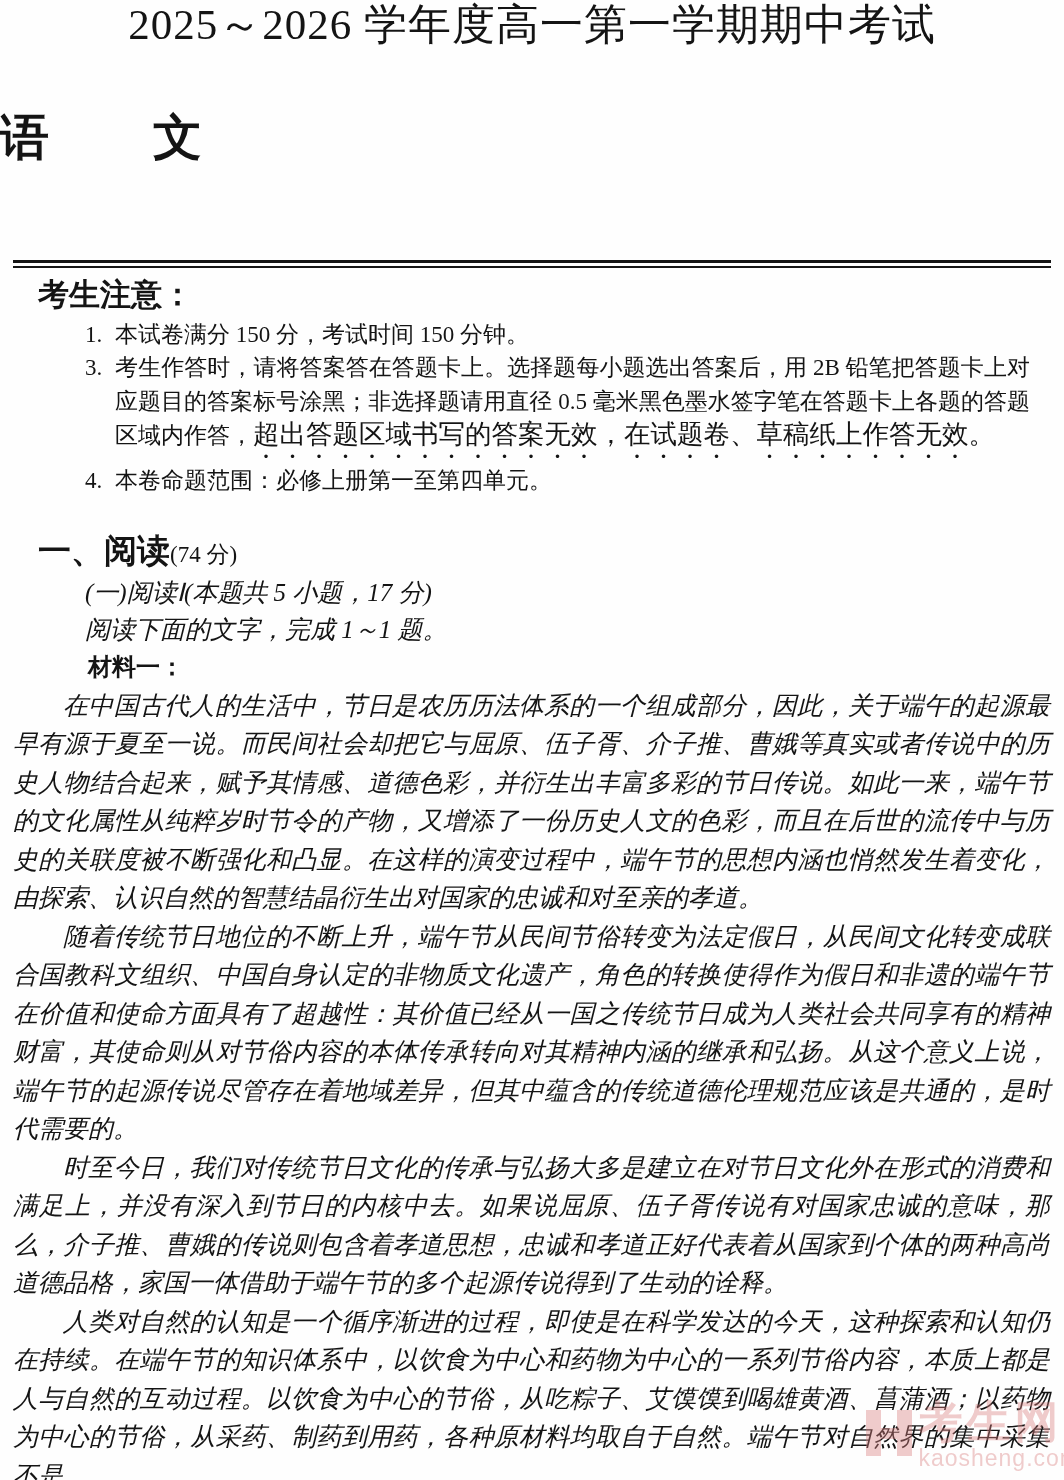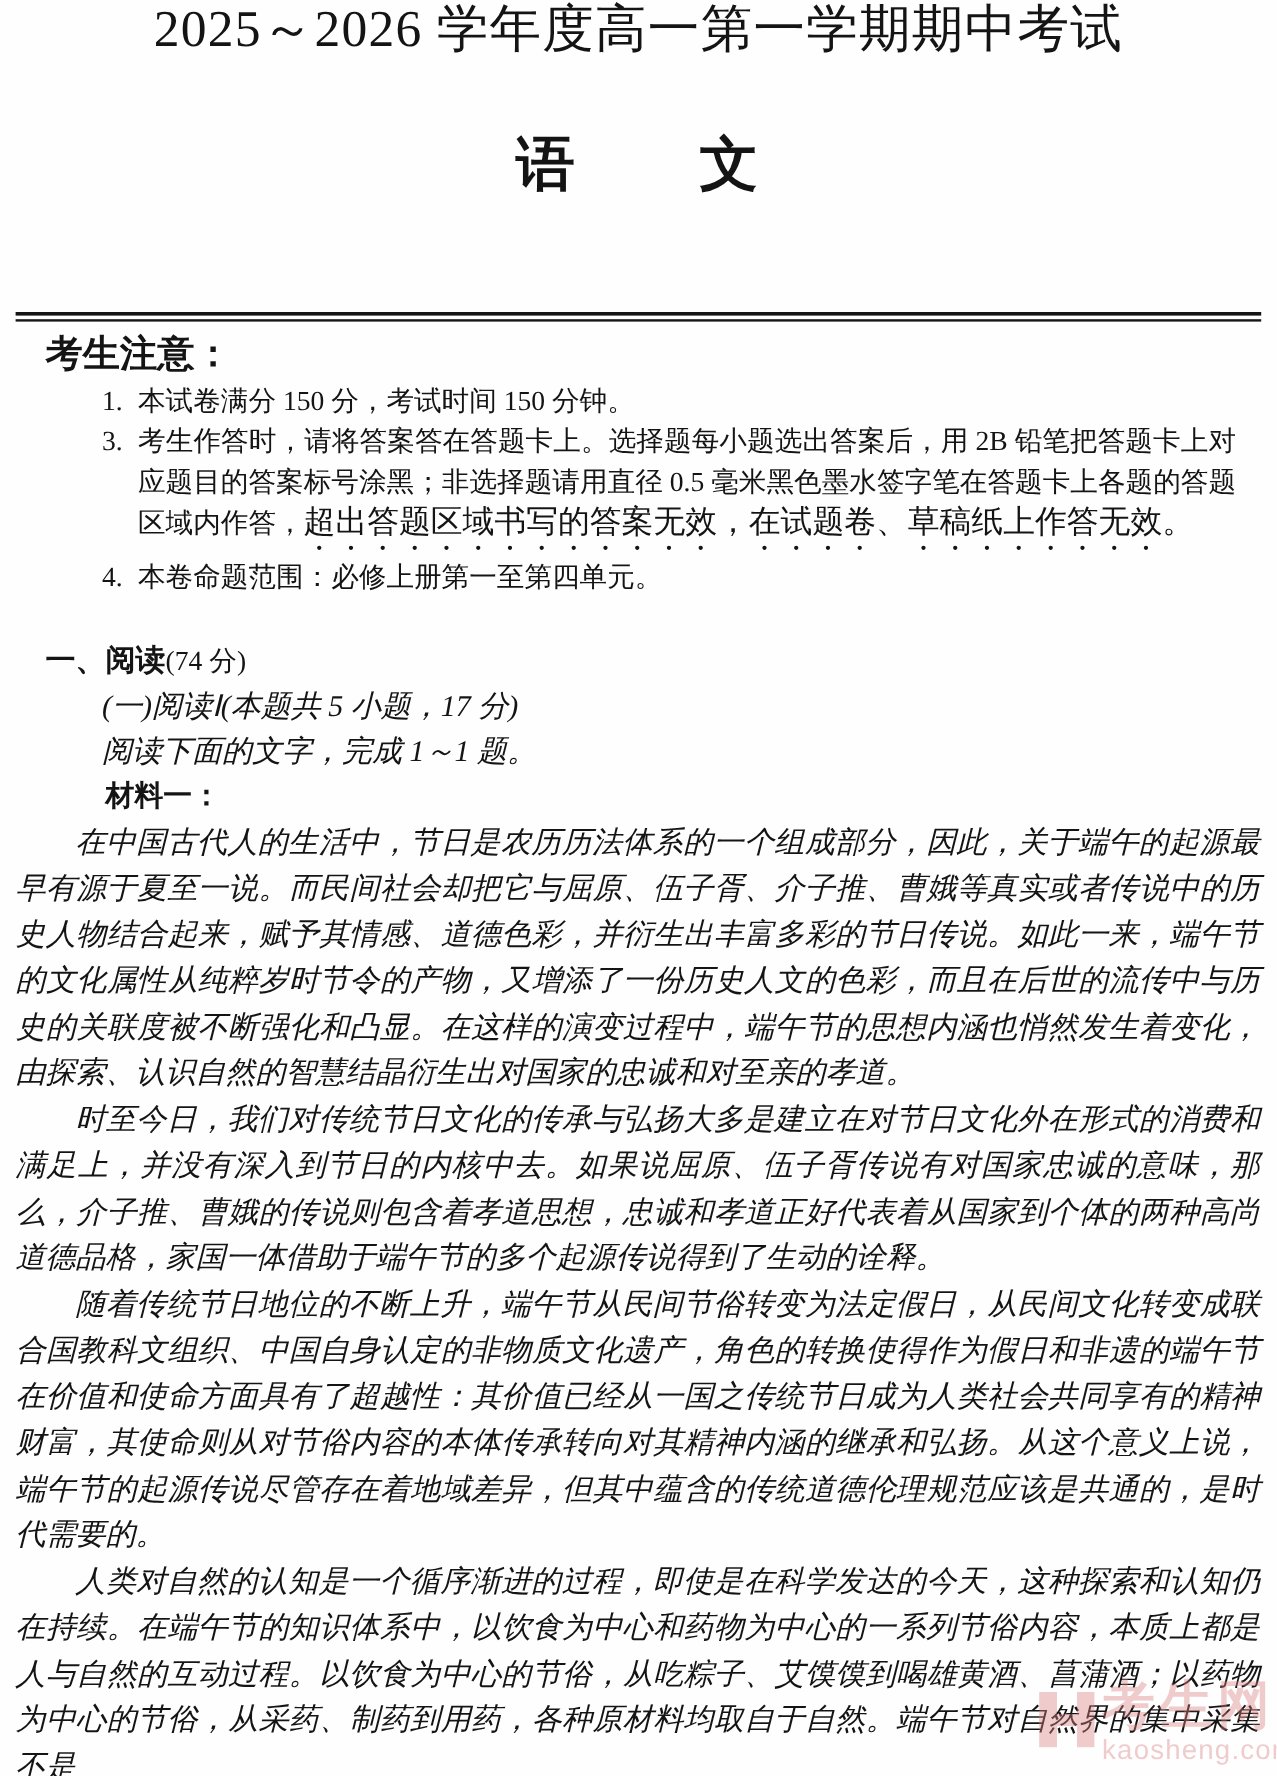--- a/index.html
+++ b/index.html
@@ -14,21 +14,21 @@
   }
   .main-title {
     text-align: center;
     font-size: 43px;
     letter-spacing: 1px;
     line-height: 1.15;
     font-family: "Liberation Serif", serif;
   }
   .subject-title {
     margin-top: 60px;
-    text-align: center;
+    text-align: left;
     font-size: 49px;
     font-weight: 700;
     letter-spacing: 2px;
     line-height: 1.15;
     font-family: "Liberation Sans", sans-serif;
   }
   .rule {
     margin: 94px 13px 0 13px;
     height: 3px;
     border-top: 3px solid #151515;
@@ -60,23 +60,23 @@
     font-weight: 400;
     font-size: 26.5px;
     -webkit-text-emphasis: filled dot #141414;
     -webkit-text-emphasis-position: under right;
     text-emphasis: filled dot #141414;
     text-emphasis-position: under right;
   }
   .reading-section { margin: 36px 34px 0 38px; }
   .section-heading { line-height: 34px; }
   .section-title-bold {
-    font-family: Liberation Mono, monospace;
+    font-family: Liberation Serif, serif;
     font-weight: 700;
-    font-size: 25px;
+    font-size: 33px;
   }
   .section-score { font-size: 23px; }
   .part-title, .instruction {
     margin: 0 0 0 47px;
     font-size: 25px;
     line-height: 37px;
     font-style: italic;
   }
   .material-label {
     margin: 1px 0 0 50px;
@@ -152,22 +152,22 @@
 
   <div class="reading-section">
     <div class="section-heading"><span class="section-title-bold">一、阅读</span><span class="section-score">(74 分)</span></div>
     <div class="part-title">(一)阅读Ⅰ(本题共 5 小题，17 分)</div>
     <div class="instruction">阅读下面的文字，完成 1～1 题。</div>
     <div class="material-label">材料一：</div>
   </div>
 
   <div class="passage">
     <p>在中国古代人的生活中，节日是农历历法体系的一个组成部分，因此，关于端午的起源最早有源于夏至一说。而民间社会却把它与屈原、伍子胥、介子推、曹娥等真实或者传说中的历史人物结合起来，赋予其情感、道德色彩，并衍生出丰富多彩的节日传说。如此一来，端午节的文化属性从纯粹岁时节令的产物，又增添了一份历史人文的色彩，而且在后世的流传中与历史的关联度被不断强化和凸显。在这样的演变过程中，端午节的思想内涵也悄然发生着变化，由探索、认识自然的智慧结晶衍生出对国家的忠诚和对至亲的孝道。</p>
+    <p>随着传统节日地位的不断上升，端午节从民间节俗转变为法定假日，从民间文化转变成联合国教科文组织、中国自身认定的非物质文化遗产，角色的转换使得作为假日和非遗的端午节在价值和使命方面具有了超越性：其价值已经从一国之传统节日成为人类社会共同享有的精神财富，其使命则从对节俗内容的本体传承转向对其精神内涵的继承和弘扬。从这个意义上说，端午节的起源传说尽管存在着地域差异，但其中蕴含的传统道德伦理规范应该是共通的，是时代需要的。</p>
     <p>时至今日，我们对传统节日文化的传承与弘扬大多是建立在对节日文化外在形式的消费和满足上，并没有深入到节日的内核中去。如果说屈原、伍子胥传说有对国家忠诚的意味，那么，介子推、曹娥的传说则包含着孝道思想，忠诚和孝道正好代表着从国家到个体的两种高尚道德品格，家国一体借助于端午节的多个起源传说得到了生动的诠释。</p>
-    <p>随着传统节日地位的不断上升，端午节从民间节俗转变为法定假日，从民间文化转变成联合国教科文组织、中国自身认定的非物质文化遗产，角色的转换使得作为假日和非遗的端午节在价值和使命方面具有了超越性：其价值已经从一国之传统节日成为人类社会共同享有的精神财富，其使命则从对节俗内容的本体传承转向对其精神内涵的继承和弘扬。从这个意义上说，端午节的起源传说尽管存在着地域差异，但其中蕴含的传统道德伦理规范应该是共通的，是时代需要的。</p>
     <p>人类对自然的认知是一个循序渐进的过程，即使是在科学发达的今天，这种探索和认知仍在持续。在端午节的知识体系中，以饮食为中心和药物为中心的一系列节俗内容，本质上都是人与自然的互动过程。以饮食为中心的节俗，从吃粽子、艾馍馍到喝雄黄酒、菖蒲酒；以药物为中心的节俗，从采药、制药到用药，各种原材料均取自于自然。端午节对自然界的集中采集不是</p>
   </div>
 
   <div class="watermark">
     <div class="wm-logo"></div>
     <div class="wm-text">
       <div class="wm-cn">考生网</div>
       <div class="wm-en">kaosheng.com</div>
     </div>
   </div>

